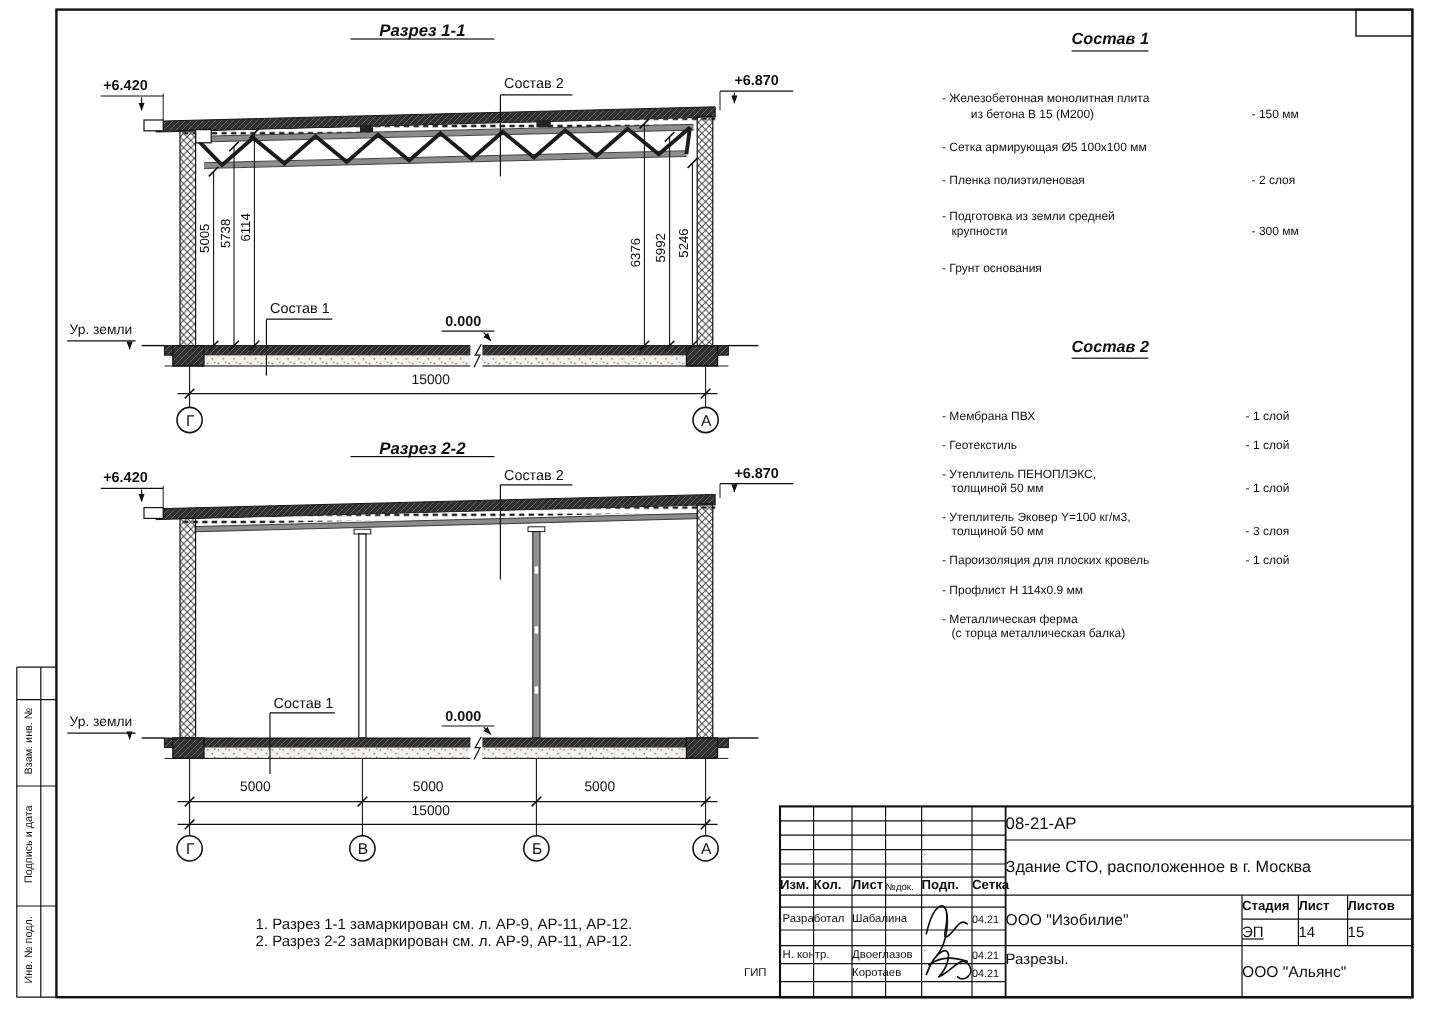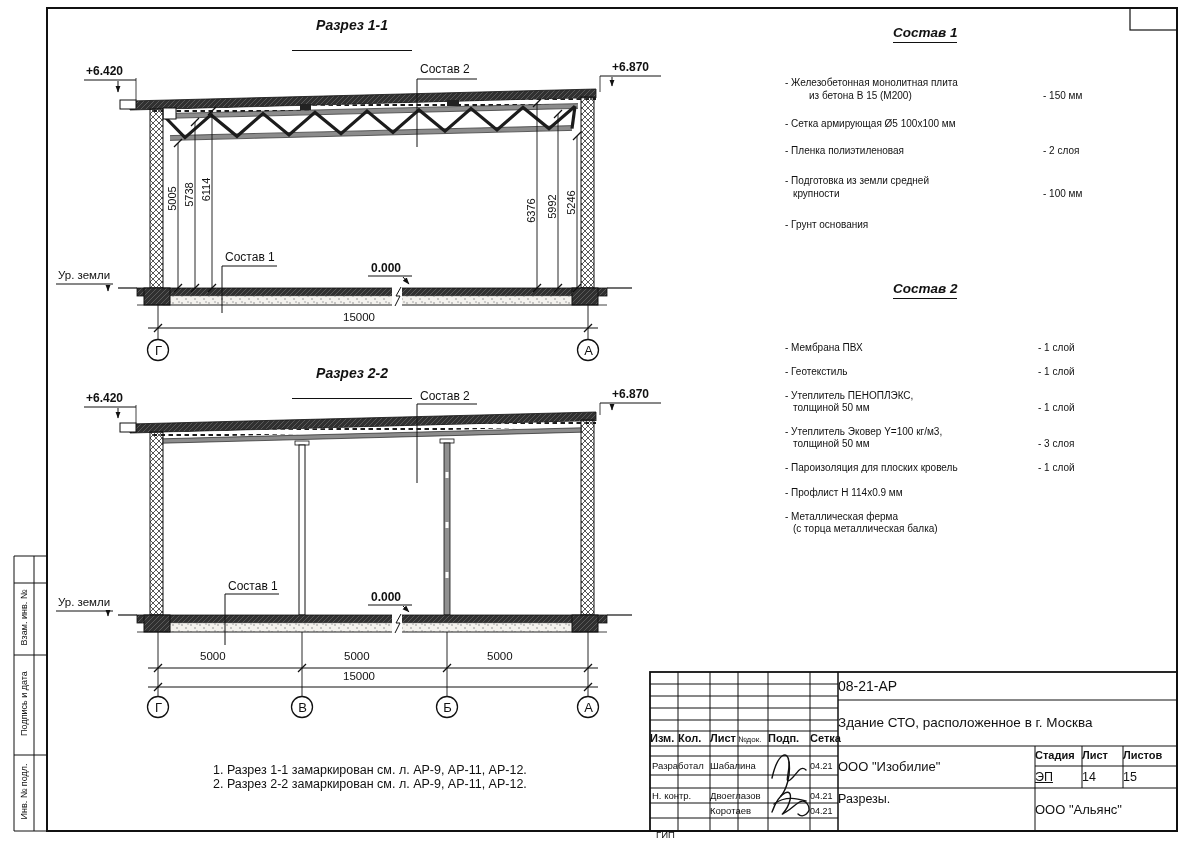--- a/index.html
+++ b/index.html
@@ -1,21 +1,21 @@
 <!DOCTYPE html>
 <html><head>
 <meta charset="utf-8">
 <style>
   html,body{margin:0;padding:0;background:#ffffff;}
   .sheet{position:relative;width:1191px;height:842px;background:#fff;overflow:hidden;
          font-family:"Liberation Sans",sans-serif;color:#111;}
   svg{position:absolute;left:0;top:0;}
   .t{position:absolute;white-space:nowrap;color:#111;line-height:1;}
   .c{text-align:left;}
-  .sec-title{font-size:14px;font-style:italic;font-weight:700;border-bottom:1.4px solid #111;padding-bottom:18px;}
+  .sec-title{font-size:14px;font-style:italic;font-weight:700;border-bottom:1.4px solid #111;padding-bottom:0;}
   .list-title{font-size:13.5px;font-style:italic;font-weight:700;border-bottom:1.3px solid #111;padding-bottom:2px;}
   .lvl{font-size:12px;font-weight:600;}
   .lead{font-size:12px;}
   .li{font-size:10px;}
   .dimn{font-size:11.5px;}
   .vdim{transform:rotate(-90deg);width:44px;text-align:center;font-size:11px;}
   .axl{width:21px;text-align:center;font-size:13px;}
   .note{font-size:12.5px;}
   .rot{transform:rotate(-90deg);text-align:center;font-size:9px;}
   .tb-big{font-size:14px;}
@@ -290,21 +290,21 @@
 
 <div class="t list-title" style="left:893px;top:26px;">Состав 1</div>
 <div class="t li" style="left:785px;top:78px;">- Железобетонная  монолитная плита</div>
 <div class="t li" style="left:793px;top:91px;padding-left:16px;">из бетона В 15 (М200)</div>
 <div class="t li" style="left:1043px;top:91px;">- 150 мм</div>
 <div class="t li" style="left:785px;top:119px;">- Сетка армирующая Ø5 100х100 мм</div>
 <div class="t li" style="left:785px;top:146px;">- Пленка полиэтиленовая</div>
 <div class="t li" style="left:1043px;top:146px;">-  2 слоя</div>
 <div class="t li" style="left:785px;top:176px;">- Подготовка из земли средней</div>
 <div class="t li" style="left:793px;top:189px;">крупности</div>
-<div class="t li" style="left:1043px;top:189px;">- 100 мм</div>
+<div class="t li" style="left:1043px;top:189px;">- 300 мм</div>
 <div class="t li" style="left:785px;top:220px;">- Грунт основания</div>
 
 <div class="t list-title" style="left:893px;top:282px;">Состав 2</div>
 <div class="t li" style="left:785px;top:343px;">- Мембрана ПВХ</div>
 <div class="t li" style="left:1038px;top:343px;">- 1 слой</div>
 <div class="t li" style="left:785px;top:367px;">- Геотекстиль</div>
 <div class="t li" style="left:1038px;top:367px;">- 1 слой</div>
 <div class="t li" style="left:785px;top:391px;">- Утеплитель ПЕНОПЛЭКС,</div>
 <div class="t li" style="left:793px;top:403px;">толщиной 50 мм</div>
 <div class="t li" style="left:1038px;top:403px;">- 1 слой</div>
@@ -340,17 +340,17 @@
 <div class="t tb-sm c" style="left:710px;top:733px;width:28px;">Лист</div>
 <div class="t c" style="left:738px;top:736px;width:30px;font-size:8px;">№док.</div>
 <div class="t tb-sm c" style="left:768px;top:733px;width:61px;">Подп.</div>
 <div class="t tb-sm c" style="left:810px;top:733px;width:28px;">Сетка</div>
 <div class="t tb-xs" style="left:652px;top:761px;">Разработал</div>
 <div class="t tb-xs c" style="left:710px;top:761px;width:58px;">Шабалина</div>
 <div class="t tb-date c" style="left:810px;top:762px;width:28px;">04.21</div>
 <div class="t tb-xs" style="left:652px;top:791px;">Н. контр.</div>
 <div class="t tb-xs c" style="left:710px;top:791px;width:58px;">Двоеглазов</div>
 <div class="t tb-date c" style="left:810px;top:792px;width:28px;">04.21</div>
-<div class="t tb-xs" style="left:656px;top:806px;margin-top:24px;">ГИП</div>
+<div class="t tb-xs" style="left:620px;top:806px;">ГИП</div>
 <div class="t tb-xs c" style="left:710px;top:806px;width:58px;">Коротаев</div>
 <div class="t tb-date c" style="left:810px;top:807px;width:28px;">04.21</div>
 
 </div>
 
 </body></html>

